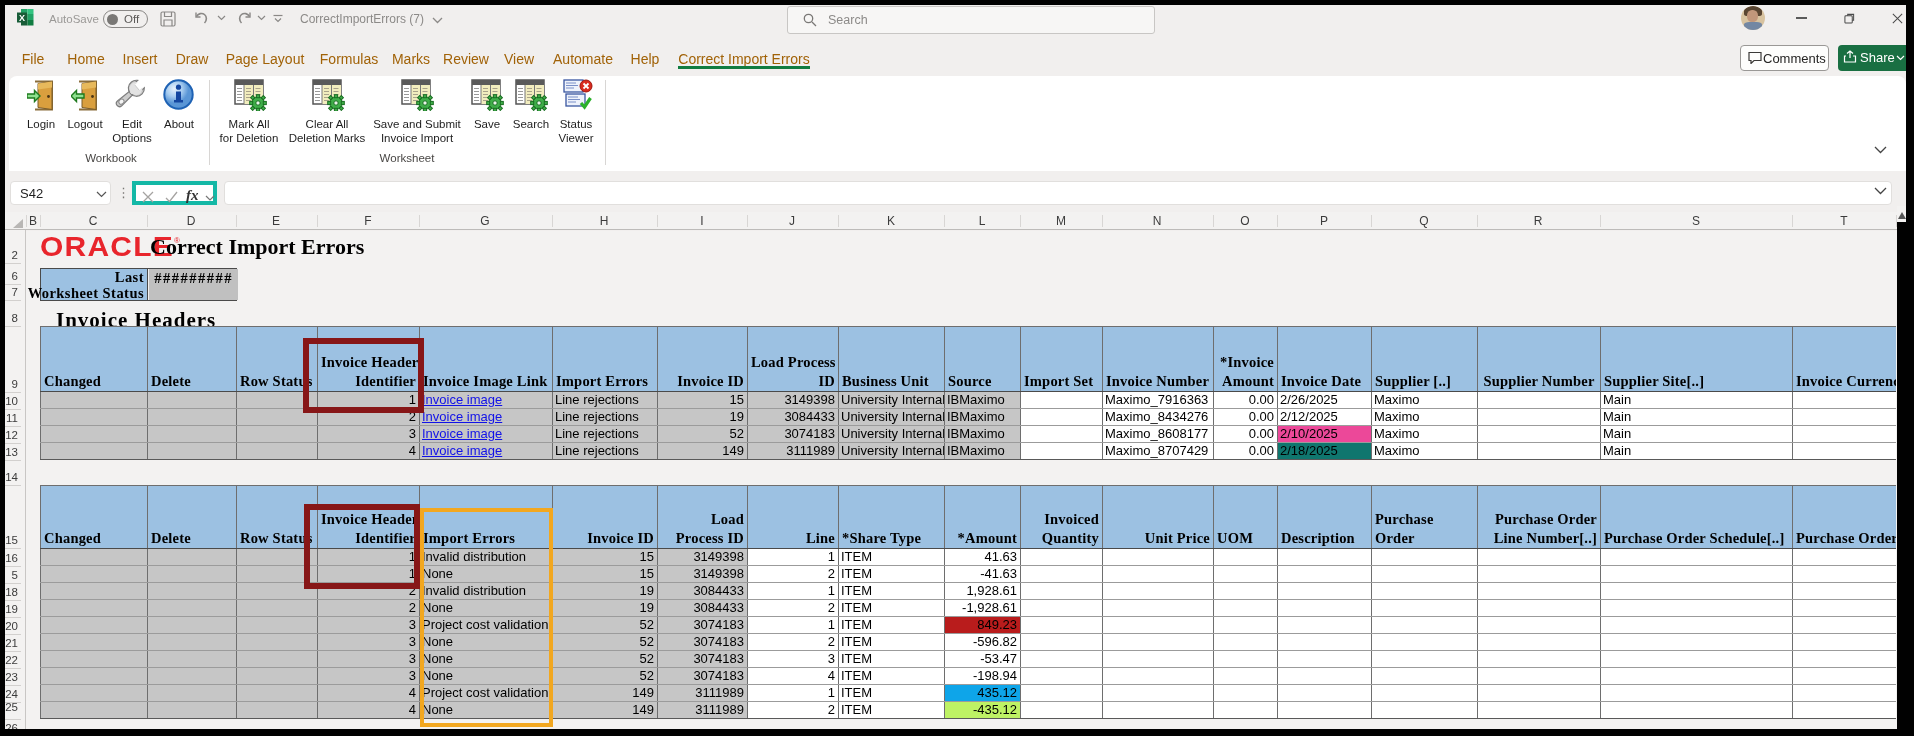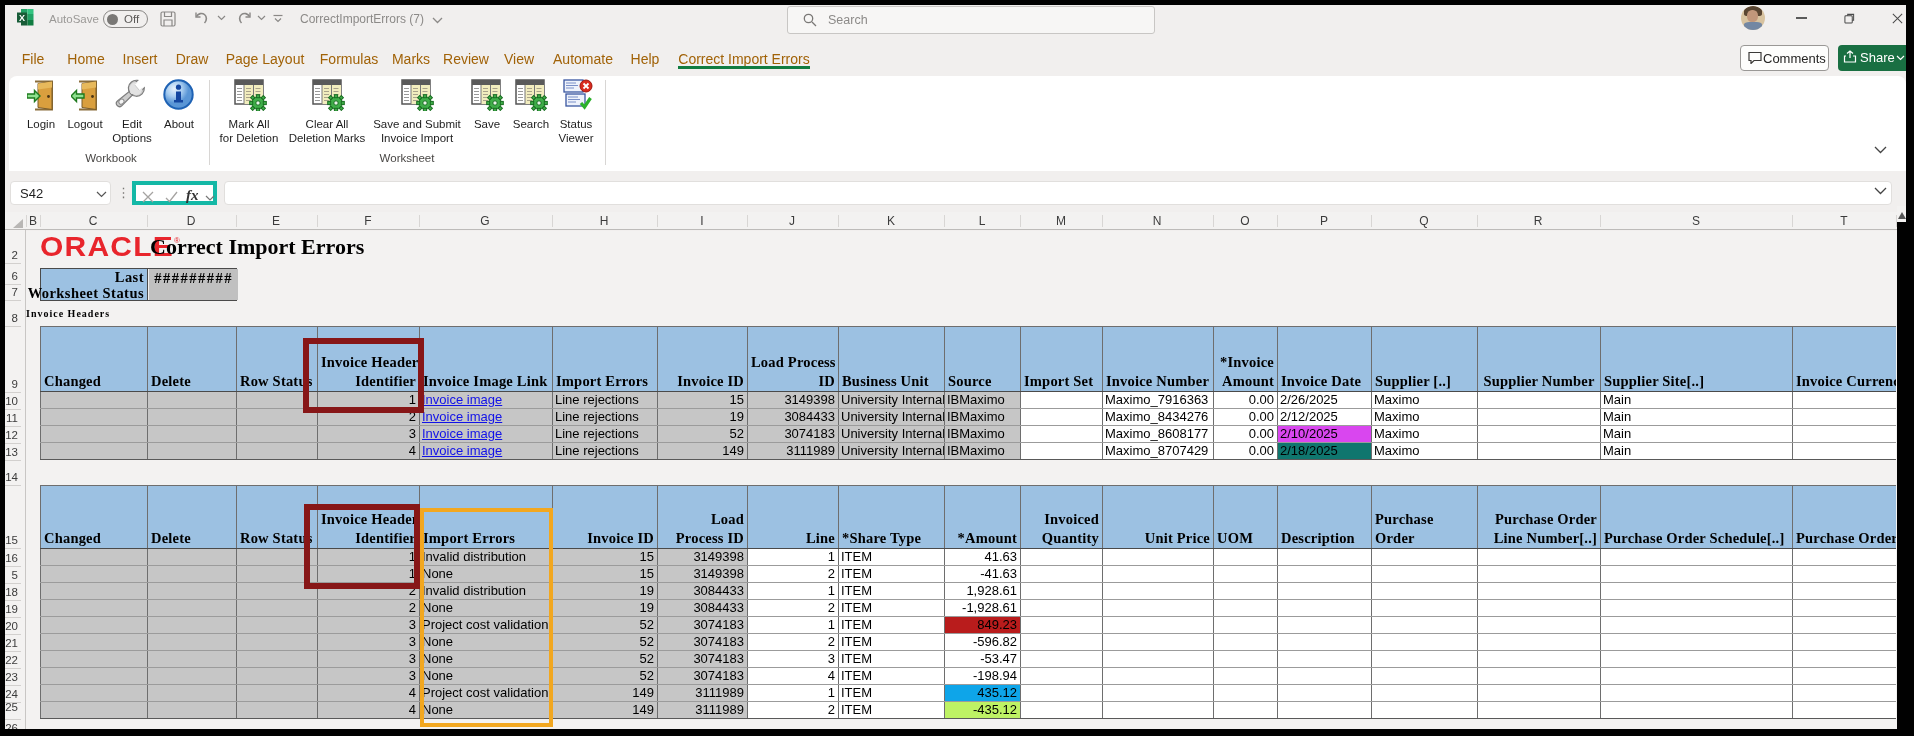--- a/index.html
+++ b/index.html
@@ -441,21 +441,21 @@
     <span style="font-family:'Liberation Sans',sans-serif;font-weight:bold;font-size:30px;color:#e8252c;display:inline-block;transform:scale(1.0,0.95);transform-origin:0 0;letter-spacing:1.2px;line-height:21px">ORACLE</span>
   </div>
   <div class="abs" style="left:174px;top:236px;font-size:8px;color:#e8252c">®</div>
   <div class="abs serif" style="left:150px;top:234px;font-size:22px;letter-spacing:0px">Correct Import Errors</div>
   <div class="abs" style="left:40px;top:268px;width:197px;height:33px;border:1px solid #4a4a4a">
     <div class="abs" style="left:0;top:0;width:107px;height:31px;background:#9cc1e2;border-right:1px solid #4a4a4a"></div>
     <div class="abs" style="left:108px;top:0;width:89px;height:31px;background:#c0c0c0"></div>
     <div class="abs serif" style="left:-90px;top:0px;width:193px;text-align:right;font-size:14.5px;line-height:16px;letter-spacing:0.45px">Last<br>Worksheet Status</div>
     <div class="abs serif" style="left:108px;top:1px;width:89px;text-align:center;font-size:14.5px;letter-spacing:1.5px">#########</div>
   </div>
-  <div class="abs serif" style="left:26px;top:308px;font-size:10px;letter-spacing:1px">Invoice Headers</div>
+  <div class="abs serif" style="left:56px;top:308px;font-size:21px;letter-spacing:1px">Invoice Headers</div>
   <div class="abs serif" style="left:42px;top:486px;font-size:21px;letter-spacing:1px">Invoice Lines</div>
   <div style="position:absolute;left:40px;top:326px;width:1856px;overflow:hidden">
     <table class="sheet-tbl" style="width:1856px">
       <tbody>
         <tr style="height:65px">
           <td class="h l" style="width:107px">Changed</td>
           <td class="h l" style="width:89px">Delete</td>
           <td class="h l" style="width:81px">Row Status</td>
           <td class="h r" style="width:102px">Invoice Header<br>Identifier</td>
           <td class="h l" style="width:133px">Invoice Image Link</td>
@@ -520,21 +520,21 @@
           <td class="d r" style="background:#c6c6c6">3</td>
           <td class="d l" style="background:#c6c6c6"><span class="lnk">Invoice image</span></td>
           <td class="d l" style="background:#c6c6c6">Line rejections</td>
           <td class="d r" style="background:#c6c6c6">52</td>
           <td class="d r" style="background:#c6c6c6">3074183</td>
           <td class="d l" style="background:#c6c6c6">University Internal</td>
           <td class="d l" style="background:#c6c6c6">IBMaximo</td>
           <td class="d" style="background:#ffffff"></td>
           <td class="d l" style="background:#ffffff">Maximo_8608177</td>
           <td class="d r" style="background:#ffffff">0.00</td>
-          <td class="d l" style="background:#d946ef">2/10/2025</td>
+          <td class="d l" style="background:#ec4899">2/10/2025</td>
           <td class="d l" style="background:#ffffff">Maximo</td>
           <td class="d" style="background:#ffffff"></td>
           <td class="d l" style="background:#ffffff">Main</td>
           <td class="d" style="background:#ffffff"></td>
         </tr>
         <tr style="height:17px">
           <td class="d" style="background:#c6c6c6"></td>
           <td class="d" style="background:#c6c6c6"></td>
           <td class="d" style="background:#c6c6c6"></td>
           <td class="d r" style="background:#c6c6c6">4</td>

